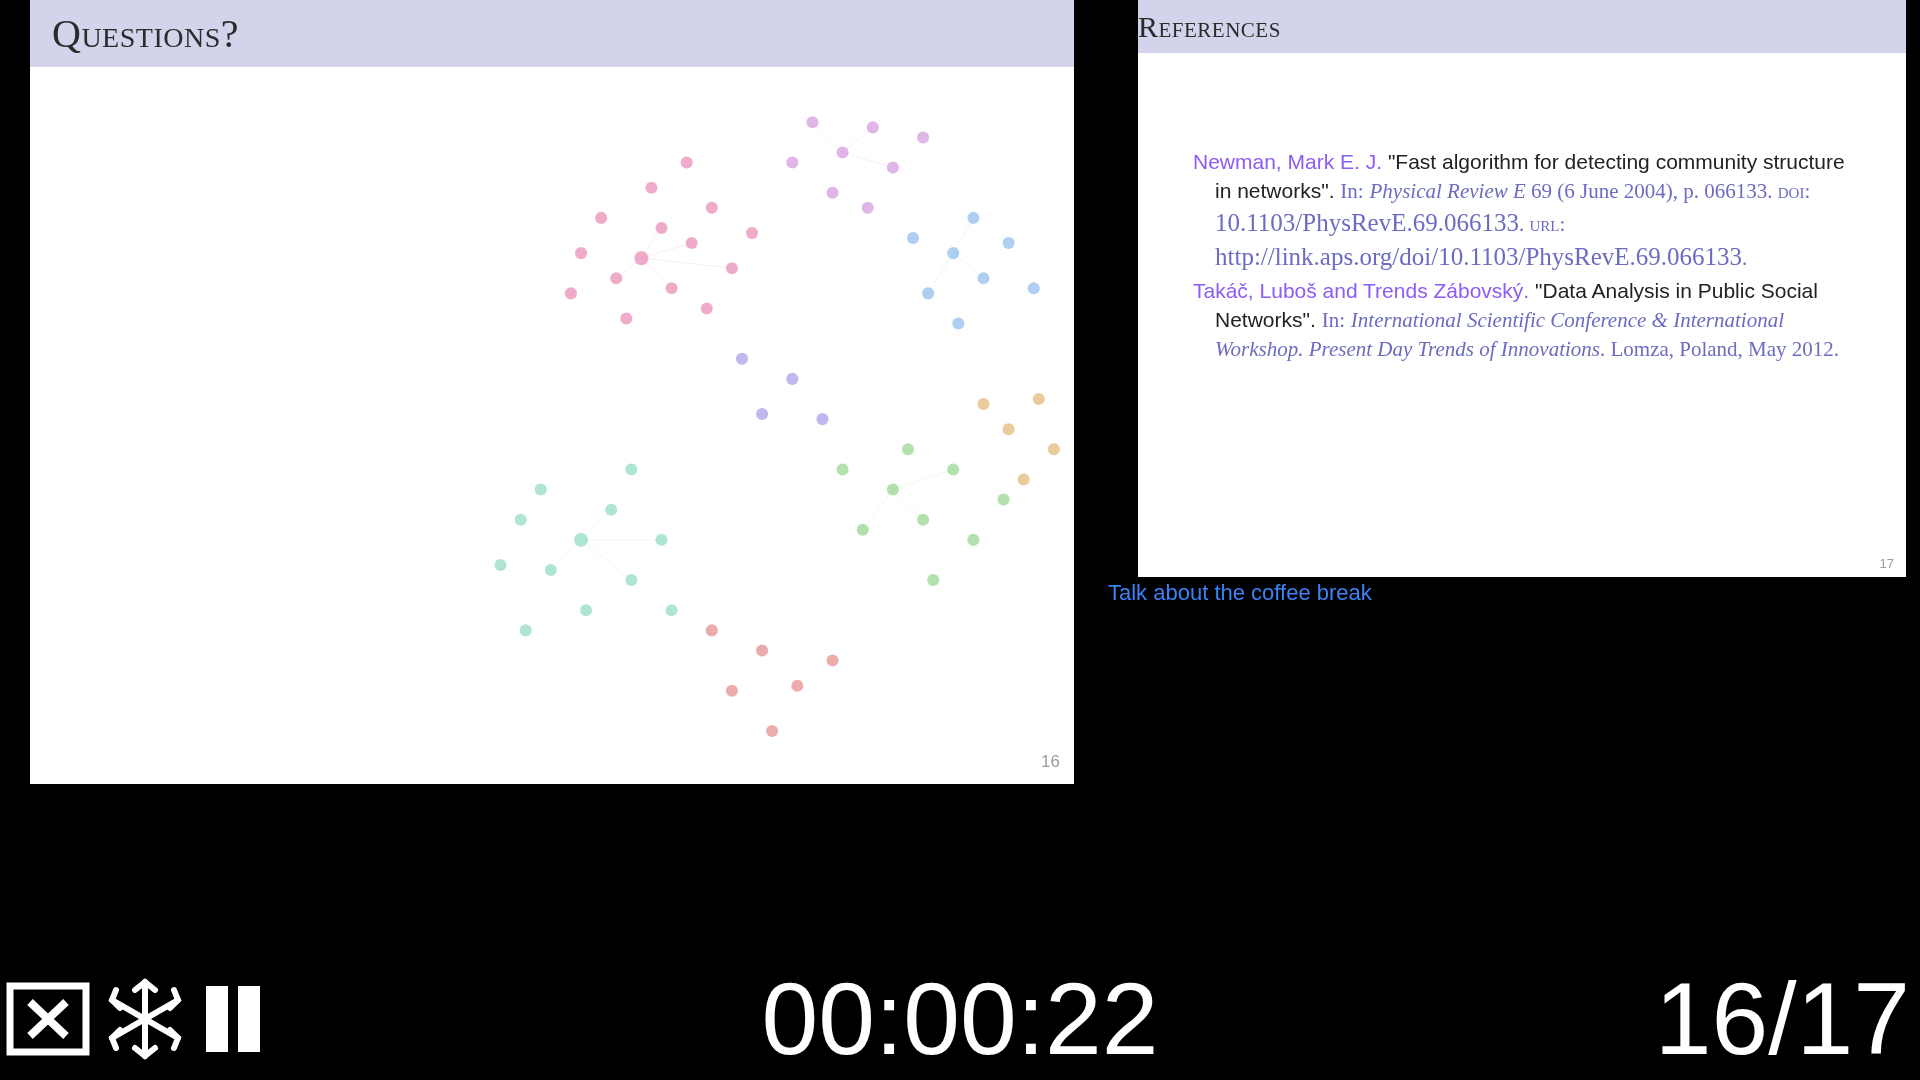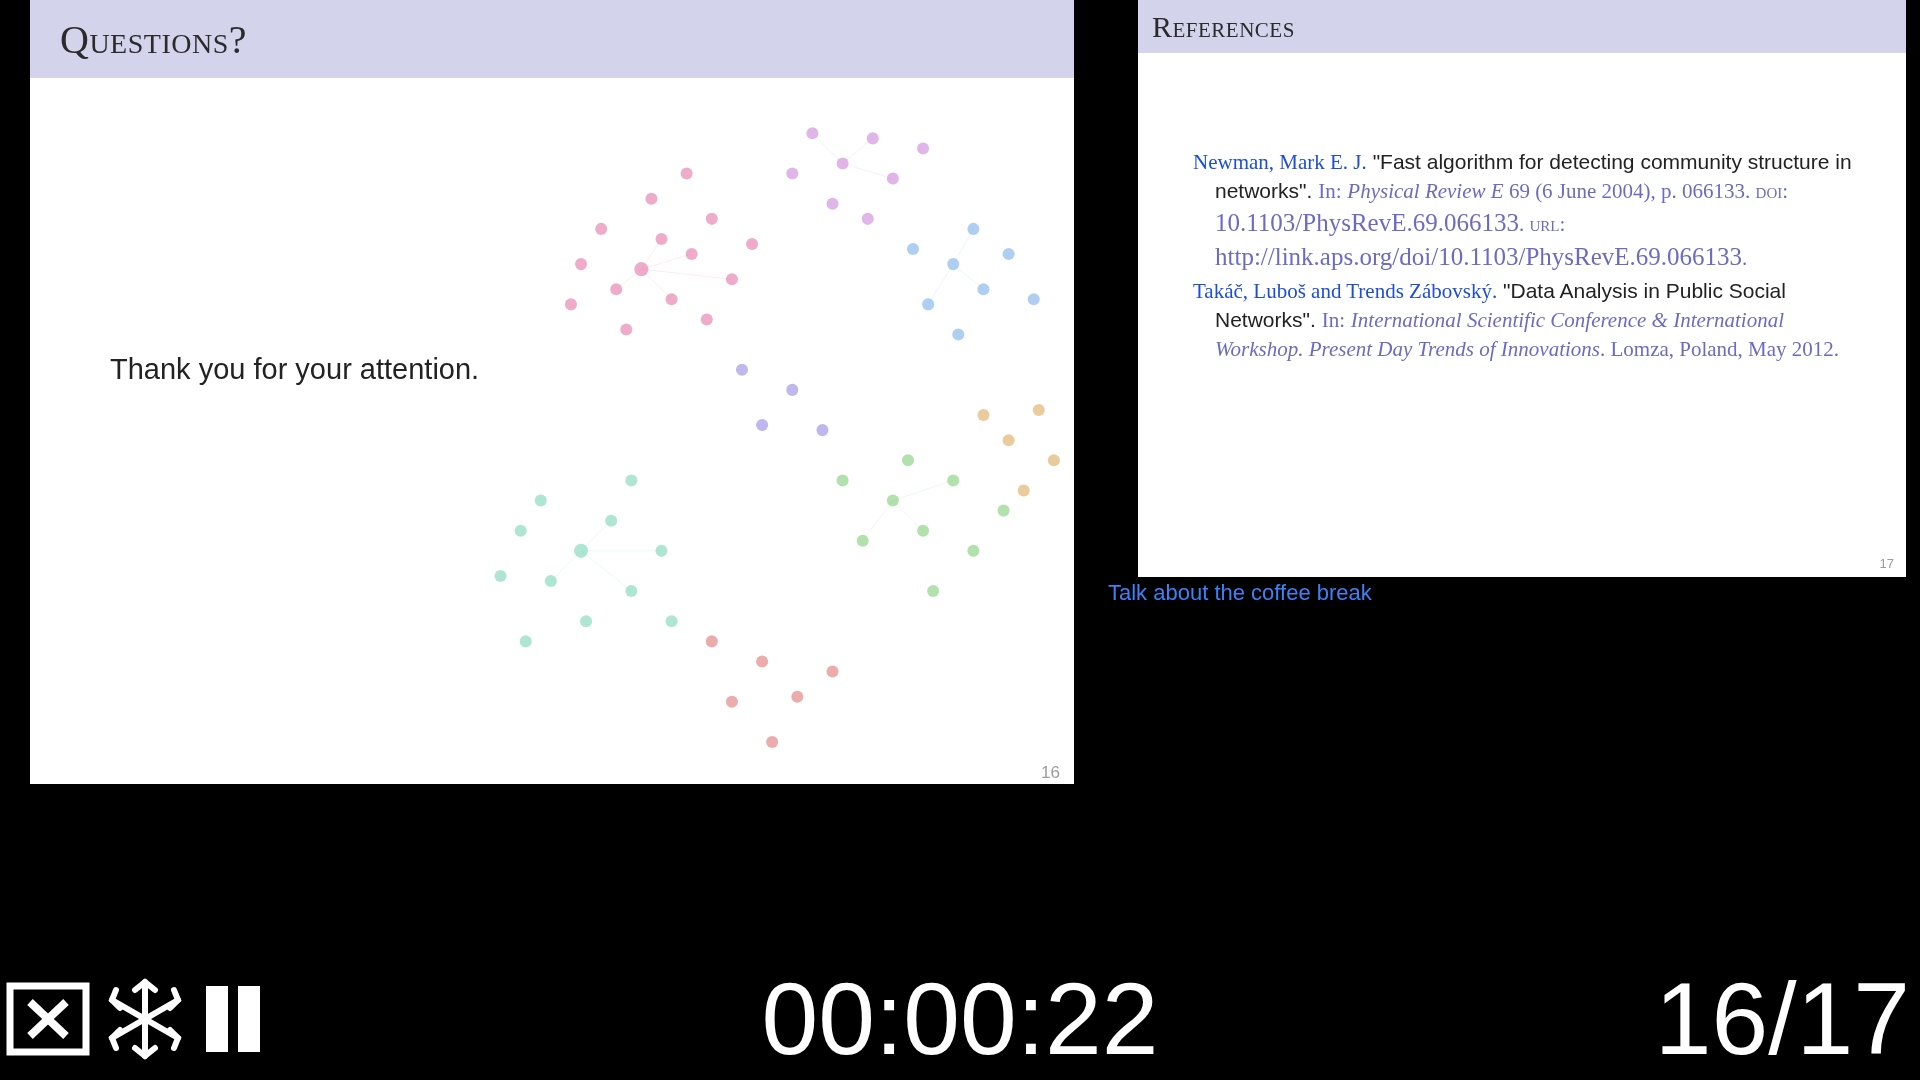--- a/index.html
+++ b/index.html
@@ -15,25 +15,25 @@
   
   .slide-current {
     position: absolute;
     left: 30px;
     top: 0px;
     width: 1044px;
     height: 784px;
     background: #fff;
   }
   .slide-header {
-    height: 78px;
+    height: 67px;
     background: #d3d3ec;
     display: flex;
     align-items: center;
-    padding-left: 30px;
+    padding-left: 22px;
   }
   .slide-header span {
     font-family: Georgia, "Times New Roman", serif;
     font-variant: small-caps;
     font-size: 40px;
     color: #2b2b2b;
     letter-spacing: 0.5px;
   }
   .slide-body {
     position: relative;
@@ -64,30 +64,30 @@
 
   
   .slide-next {
     position: absolute;
     left: 1138px;
     top: 0px;
     width: 768px;
     height: 577px;
     background: #fff;
   }
-  .slide-next .slide-header { height: 53px; padding-left: 14px; }
+  .slide-next .slide-header { height: 53px; padding-left: 0; }
   .slide-next .slide-header span { font-size: 30px; }
   .refs {
     padding: 95px 40px 0 55px;
     font-size: 21px;
     line-height: 1.38;
     color: #222;
   }
   .ref-entry { padding-left: 22px; text-indent: -22px; margin-bottom: 2px; }
-  .ref-author { color: #1d4ed8; font-family: Liberation Serif, serif; }
+  .ref-author { color: #8b5cf6; }
   .ref-meta   { color: #6b6bc2; font-family: Liberation Serif, serif; }
   .ref-italic { font-style: italic; }
   .ref-sc     { font-variant: small-caps; text-align: center; }
   .ref-mono   { font-family: Liberation Serif, serif; font-size: 25px; }
   .slide-num-next {
     position: absolute;
     right: 12px;
     bottom: 6px;
     font-size: 13px;
     color: #9c9c9c;
@@ -248,21 +248,20 @@
           <line x1="480" y1="420" x2="450" y2="460" stroke="#75c96c"></line>
           <line x1="480" y1="420" x2="540" y2="400" stroke="#75c96c"></line>
         <line x1="540" y1="185" x2="570" y2="210" stroke="#6fa8e8"></line>
           <line x1="540" y1="185" x2="515" y2="225" stroke="#6fa8e8"></line>
           <line x1="540" y1="185" x2="560" y2="150" stroke="#6fa8e8"></line>
         <line x1="430" y1="85" x2="460" y2="60" stroke="#c77bd8"></line>
           <line x1="430" y1="85" x2="400" y2="55" stroke="#c77bd8"></line>
           <line x1="430" y1="85" x2="480" y2="100" stroke="#c77bd8"></line>
       </g>
     </svg>
-    <div class="thankyou">Thank you for your attention.</div>
     <div class="slide-num-current">16</div>
   </div>
 </div>
 
 <div class="slide-next">
   <div class="slide-header">
     <span>References</span>
   </div>
   <div class="refs">
     <div class="ref-entry">

